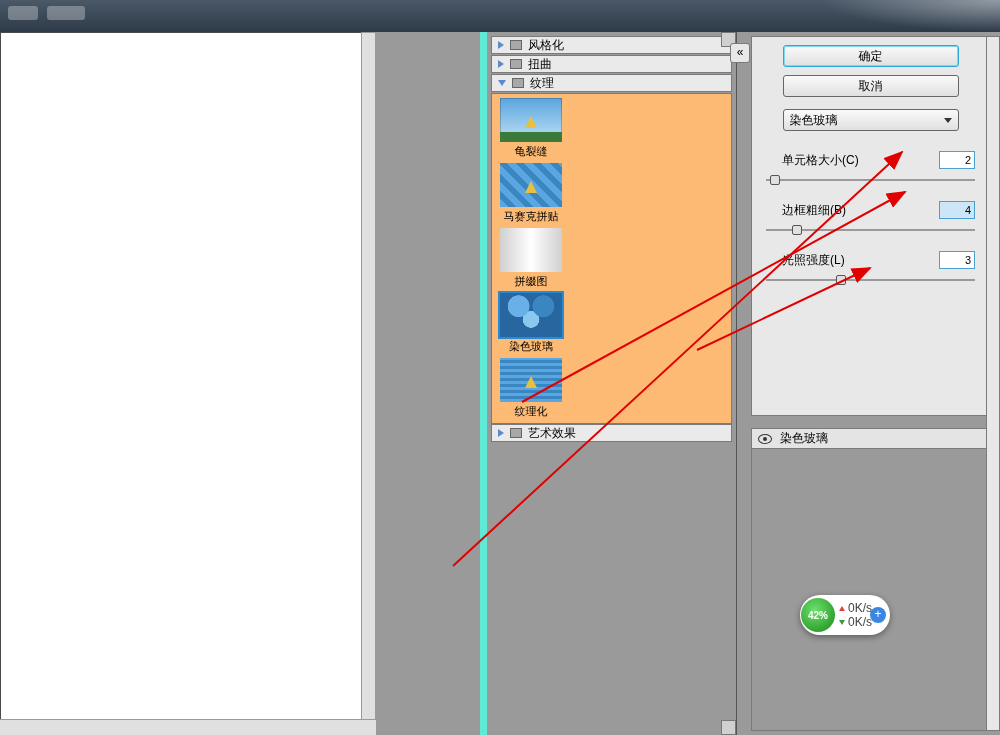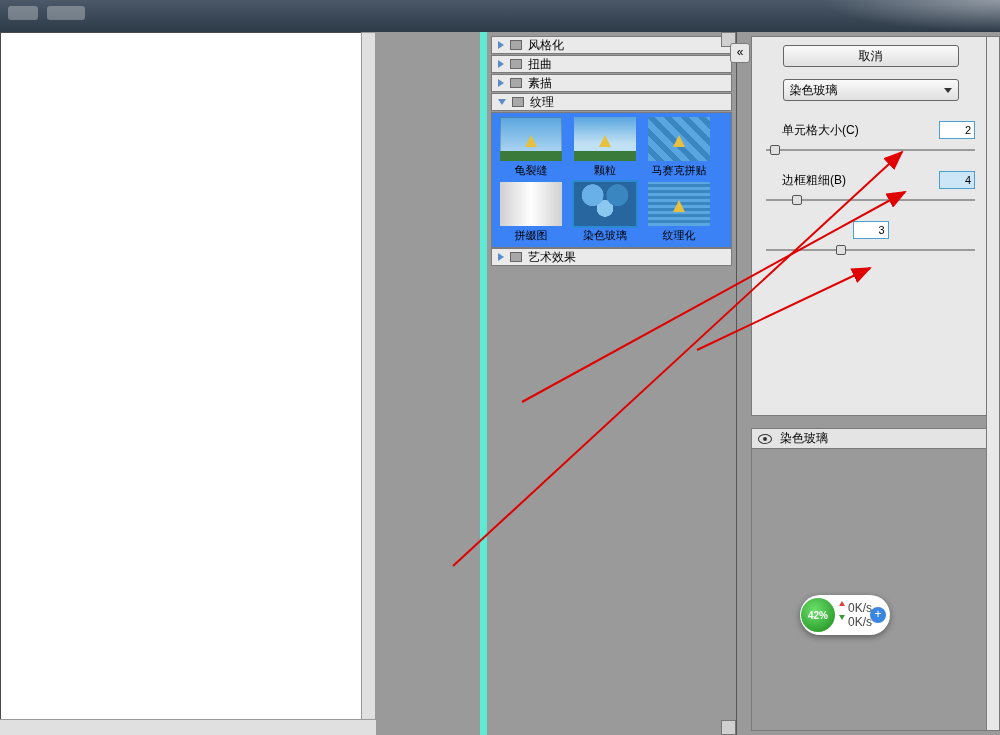--- a/index.html
+++ b/index.html
@@ -14,21 +14,21 @@
 .canvas{position:absolute;left:0;top:0;width:372px;height:100%;background:#fff;border:1px solid #4a4a4a;}
 .canvas-sb{position:absolute;right:104px;top:0;width:15px;height:100%;background:#e0e0e0;border:1px solid #999;}
 .canvas-bottom{position:absolute;left:0;bottom:0;right:104px;height:16px;background:#e0e0e0;border-top:1px solid #999;}
 
 .filter-panel{width:256px;height:100%;background:#9a9a9a;border-left:7px solid #5eead4;position:relative;}
 .filter-inner{position:absolute;left:4px;top:4px;right:4px;bottom:4px;background:#9a9a9a;}
 .cat{background:#eaeaea;border:1px solid #7a7a7a;margin-bottom:1px;display:flex;align-items:center;height:18px;cursor:pointer;}
 .cat .tri{width:0;height:0;border-top:4px solid transparent;border-bottom:4px solid transparent;border-left:6px solid #5b8cc7;margin:0 6px;}
 .cat .tri.open{border-left:4px solid transparent;border-right:4px solid transparent;border-top:6px solid #5b8cc7;border-bottom:none;width:0;height:0;}
 .cat .fold{width:12px;height:10px;background:#a8a8a8;border:1px solid #666;margin-right:6px;}
-.thumbs{background:#3b82f6;border:1px solid #7a7a7a;padding:4px;display:flex;flex-wrap:wrap;gap:4px;}
+.thumbs{background:#fdba74;border:1px solid #7a7a7a;padding:4px;display:flex;flex-wrap:wrap;gap:4px;flex-direction:column;}
 .th{width:70px;text-align:center;}
 .th .img{width:62px;height:44px;margin:0 auto;position:relative;}
 .th.sel .img{outline:2px solid #2a8ad4;}
 .th .lbl{font-size:11px;margin-top:2px;}
 .sky{background:linear-gradient(#5aa6e0,#c0e0f4 60%);position:relative;overflow:hidden;}
 .sky::after{content:'';position:absolute;bottom:0;left:0;right:0;height:10px;background:#3a7a3a;}
 .sail{position:absolute;left:50%;top:40%;width:0;height:0;border-left:6px solid transparent;border-right:6px solid transparent;border-bottom:12px solid #e8c040;transform:translateX(-50%);}
 .crack{background:linear-gradient(#5aa6e0,#c0e0f4);box-shadow:inset 0 0 0 1px rgba(0,0,0,0.2);}
 .mosaic{background:repeating-linear-gradient(45deg,#5aa6e0 0 6px,#3a86c0 6px 12px);}
 .pin{background:linear-gradient(90deg,#d0d0d0,#fff,#d0d0d0);}
@@ -58,21 +58,21 @@
 .eye{width:14px;height:10px;border:1px solid #333;border-radius:50%;margin-right:8px;position:relative;}
 .eye::after{content:'';position:absolute;left:4px;top:2px;width:4px;height:4px;background:#333;border-radius:50%;}
 
 .cp-sb{position:absolute;right:0;top:4px;bottom:4px;width:14px;background:#e8e8e8;border:1px solid #7a7a7a;}
 
 .arrows{position:absolute;pointer-events:none;z-index:50;}
 
 .widget{position:absolute;right:110px;bottom:100px;width:90px;height:40px;background:#fff;border-radius:20px;box-shadow:0 2px 6px rgba(0,0,0,0.4);display:flex;align-items:center;}
 .widget .circle{width:34px;height:34px;border-radius:50%;background:radial-gradient(circle at 40% 35%,#6be06b,#1a8a1a);margin-left:1px;display:flex;align-items:center;justify-content:center;color:#fff;font-size:10px;font-weight:bold;}
 .widget .speeds{flex:1;font-size:9px;color:#444;padding-left:4px;}
-.widget .speeds div{display:flex;align-items:flex-start;}
+.widget .speeds div{display:flex;align-items:center;}
 .widget .ar-up{width:0;height:0;border-left:3px solid transparent;border-right:3px solid transparent;border-bottom:5px solid #e04040;margin-right:3px;}
 .widget .ar-dn{width:0;height:0;border-left:3px solid transparent;border-right:3px solid transparent;border-top:5px solid #3a9a3a;margin-right:3px;}
 .widget .plus{position:absolute;right:4px;top:50%;transform:translateY(-50%);width:16px;height:16px;border-radius:50%;background:#3a86e0;color:#fff;text-align:center;line-height:14px;font-size:12px;}
 </style>
 </head>
 <body>
 
 <div class="titlebar">
   <span class="tb-btn"></span>
   <span class="tb-btn2"></span>
@@ -91,43 +91,32 @@
           <span class="tri"></span>
           <span class="fold"></span>
           <span>风格化</span>
         </div>
       <div class="cat">
           <span class="tri"></span>
           <span class="fold"></span>
           <span>扭曲</span>
         </div>
       <div class="cat">
-          <span class="tri"></span>
-          <span class="fold"></span>
-          <span>素描</span>
-        </div>
-      <div class="cat">
           <span class="tri open"></span>
           <span class="fold"></span>
           <span>纹理</span>
         </div>
       <div class="thumbs">
         <div class="th">
             <div class="img sky crack">
               <span class="sail"></span>
             </div>
             <div class="lbl">龟裂缝</div>
           </div>
         <div class="th">
-            <div class="img sky">
-              <span class="sail"></span>
-            </div>
-            <div class="lbl">颗粒</div>
-          </div>
-        <div class="th">
             <div class="img mosaic">
               <span class="sail"></span>
             </div>
             <div class="lbl">马赛克拼贴</div>
           </div>
         <div class="th">
             <div class="img pin"></div>
             <div class="lbl">拼缀图</div>
           </div>
         <div class="th sel">
@@ -147,20 +136,21 @@
           <span>艺术效果</span>
         </div>
     </div>
     <div class="fp-sb-top"></div>
     <div class="fp-sb-bot"></div>
   </div>
 
   <div class="controls-panel">
     <div class="controls-top">
       <div class="collapse-btn">«</div>
+      <div class="btn primary">确定</div>
       <div class="btn">取消</div>
       <div class="dropdown">
           <span>染色玻璃</span>
           <span class="dd-arrow"></span>
         </div>
 
       <div class="param">
         <div class="row">
             <span class="name">单元格大小(C)</span>
             <input value="2" style="">
@@ -175,20 +165,21 @@
             <span class="name">边框粗细(B)</span>
             <input style="background: rgb(205, 230, 247);" value="4">
           </div>
         <div class="slider">
             <div class="track"></div>
             <div class="handle" style="left:26px"></div>
           </div>
       </div>
       <div class="param">
         <div class="row">
+            <span class="name">光照强度(L)</span>
             <input value="3" style="">
           </div>
         <div class="slider">
             <div class="track"></div>
             <div class="handle" style="left:70px"></div>
           </div>
       </div>
     </div>
 
     <div class="preview-panel">

